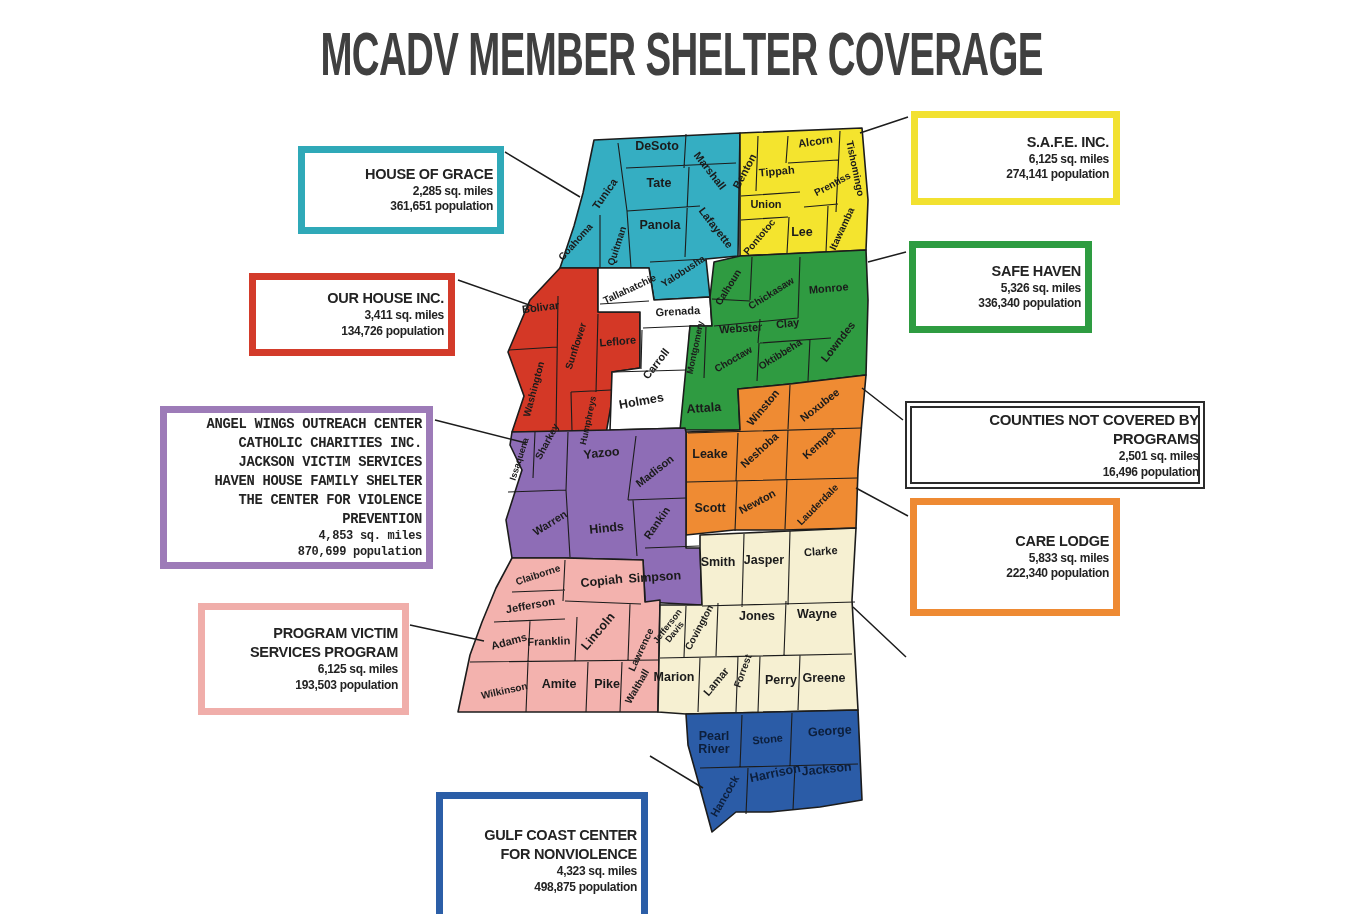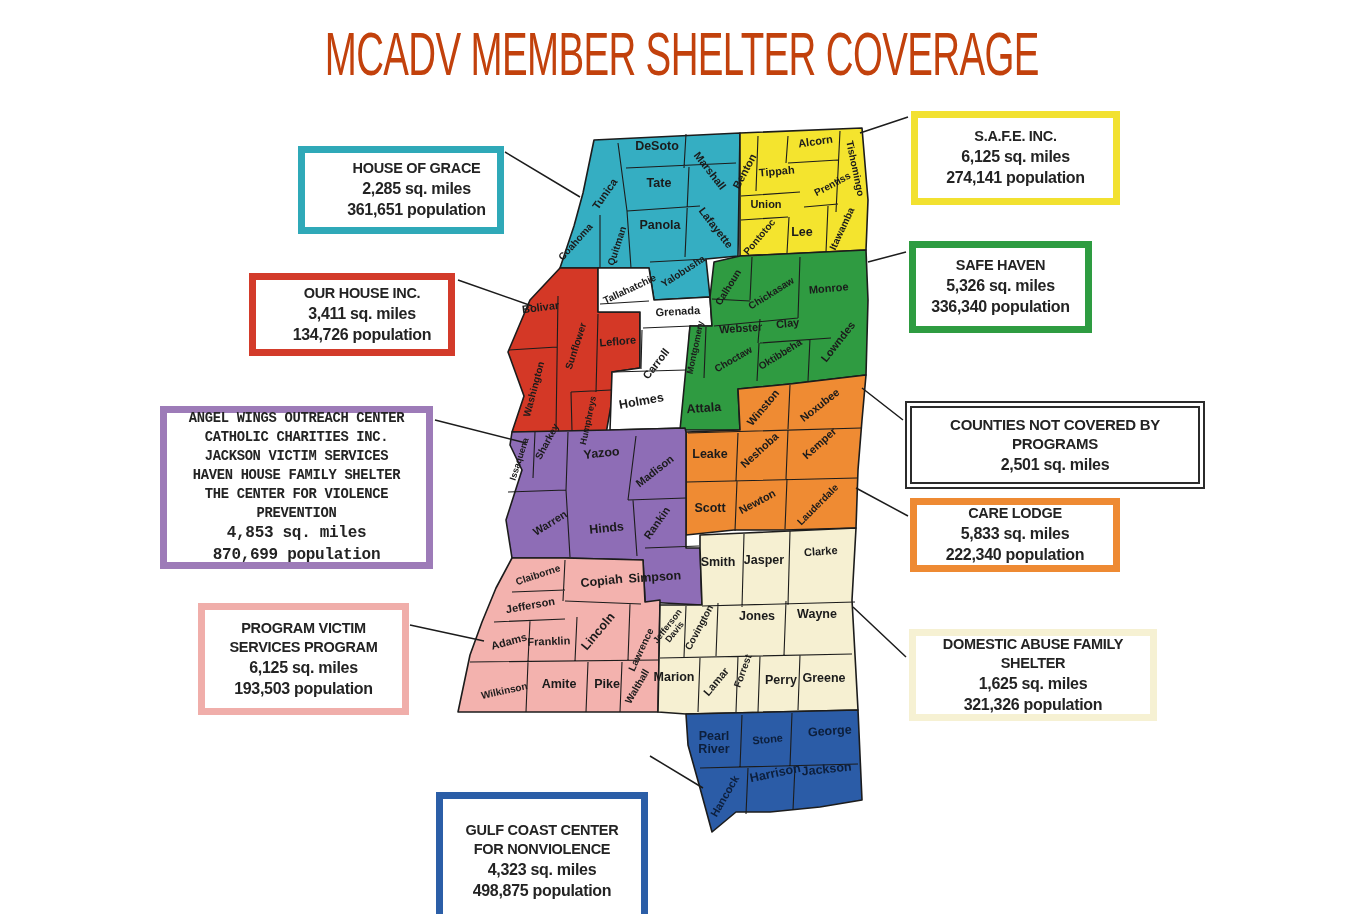--- a/index.html
+++ b/index.html
@@ -1,32 +1,32 @@
 <!DOCTYPE html>
 <html><head>
 <meta charset="utf-8">
 <style>
   html,body{margin:0;padding:0;background:#fff;}
   .stage{position:relative;width:1363px;height:914px;background:#fff;overflow:hidden;
          font-family:"Liberation Sans",sans-serif;}
-  .title{position:absolute;top:18px;left:0;width:100%;text-align:center;color:#c2410c;
-         font-size:62px;font-weight:normal;white-space:nowrap;}
+  .title{position:absolute;top:18px;left:0;width:100%;text-align:center;color:#404040;
+         font-size:62px;font-weight:bold;white-space:nowrap;}
   .title span{display:inline-block;transform:scaleX(0.62);transform-origin:center;letter-spacing:-1px;}
   svg.map{position:absolute;left:0;top:0;width:1363px;height:914px;}
   svg.map text{font-family:"Liberation Sans",sans-serif;font-weight:bold;font-size:11px;
          fill:#1b1b1b;text-anchor:middle;}
   svg.map text.lg{font-size:12.5px;}
   svg.map text.s{font-size:9px;}
   svg.map text.m{font-size:10px;}
   svg.map text.nv{fill:#0d1f3c;}
   .callout{position:absolute;background:#fff;border-style:solid;border-width:7px;
          box-sizing:border-box;display:flex;flex-direction:column;justify-content:center;
-         text-align:center;padding:6px 4px;color:#232323;letter-spacing:-0.3px;}
+         text-align:right;padding:6px 4px;color:#232323;letter-spacing:-0.3px;}
   .callout .bname{font-weight:bold;font-size:14.5px;line-height:1.3;}
-  .callout .stat{font-weight:bold;font-size:16px;line-height:1.32;}
+  .callout .stat{font-weight:bold;font-size:12px;line-height:1.32;}
   .callout.double{border-width:2px;}
   .callout.double::before{content:'';position:absolute;inset:3px;border:2px solid #2b2b2b;pointer-events:none;}
   .callout.wide .bname{font-size:15px;}
   .callout.multi .bname{font-size:13.8px;line-height:1.38;}
 </style>
 </head>
 <body>
 
 <div class="stage">
 
@@ -209,27 +209,23 @@
 
   <div class="callout" style="left: 909px; top: 241px; width: 183px; height: 92px; border-color: rgb(46, 156, 65);">
     <div class="bname">SAFE HAVEN</div>
     <div class="stat">5,326 sq. miles</div>
     <div class="stat">336,340 population</div>
   </div>
 
   <div class="callout double wide" style="left: 905px; top: 377px; width: 300px; height: 88px; border-color: rgb(43, 43, 43); margin-top: 24px;">
     <div class="bname">COUNTIES NOT COVERED BY PROGRAMS</div>
     <div class="stat">2,501 sq. miles</div>
-  </div>
-
-  <div class="callout" style="left: 910px; top: 498px; width: 210px; height: 74px; border-color: rgb(238, 138, 51);">
+    <div class="stat">16,496 population</div>
+  </div>
+
+  <div class="callout" style="left: 910px; top: 498px; width: 210px; height: 118px; border-color: rgb(238, 138, 51);">
     <div class="bname">CARE LODGE</div>
     <div class="stat">5,833 sq. miles</div>
     <div class="stat">222,340 population</div>
   </div>
 
-  <div class="callout" style="left: 909px; top: 629px; width: 248px; height: 92px; border-color: rgb(246, 241, 211);">
-    <div class="bname">DOMESTIC ABUSE FAMILY SHELTER</div>
-    <div class="stat">1,625 sq. miles</div>
-    <div class="stat">321,326 population</div>
-  </div>
 
 </div>
 
 </body></html>

